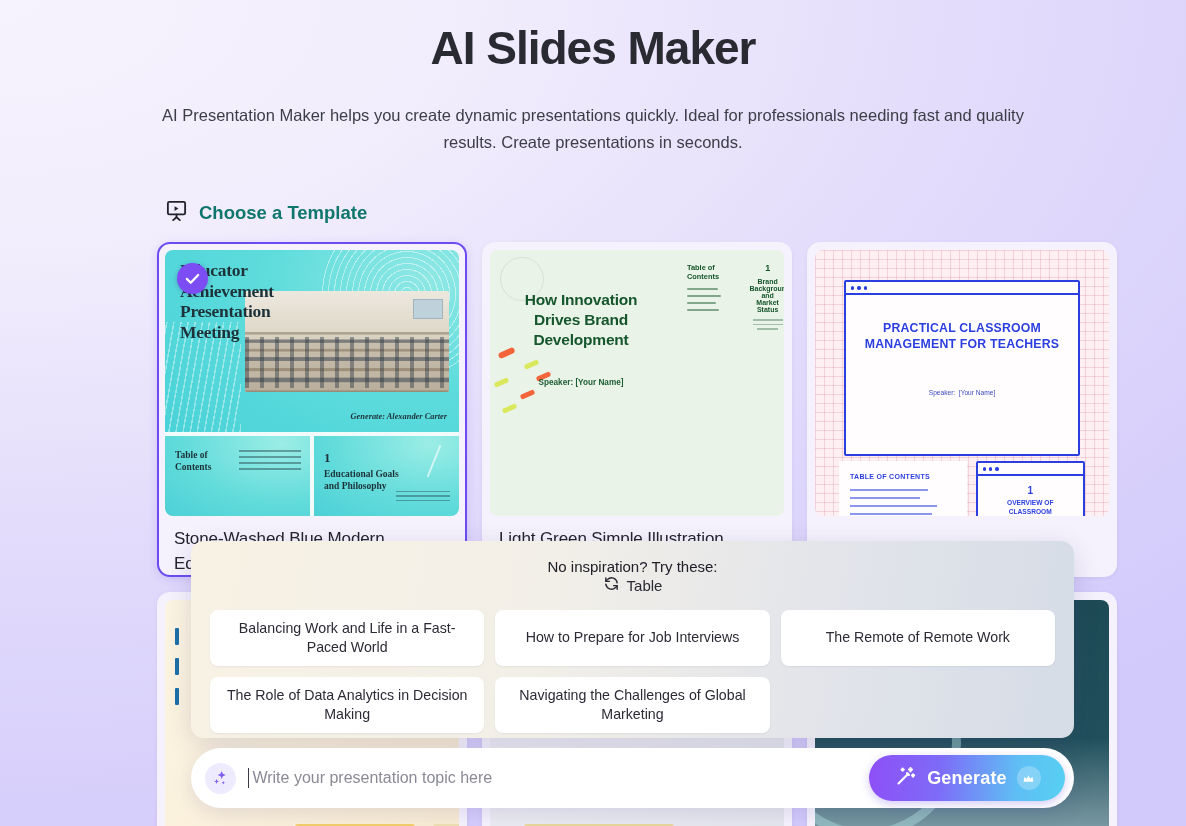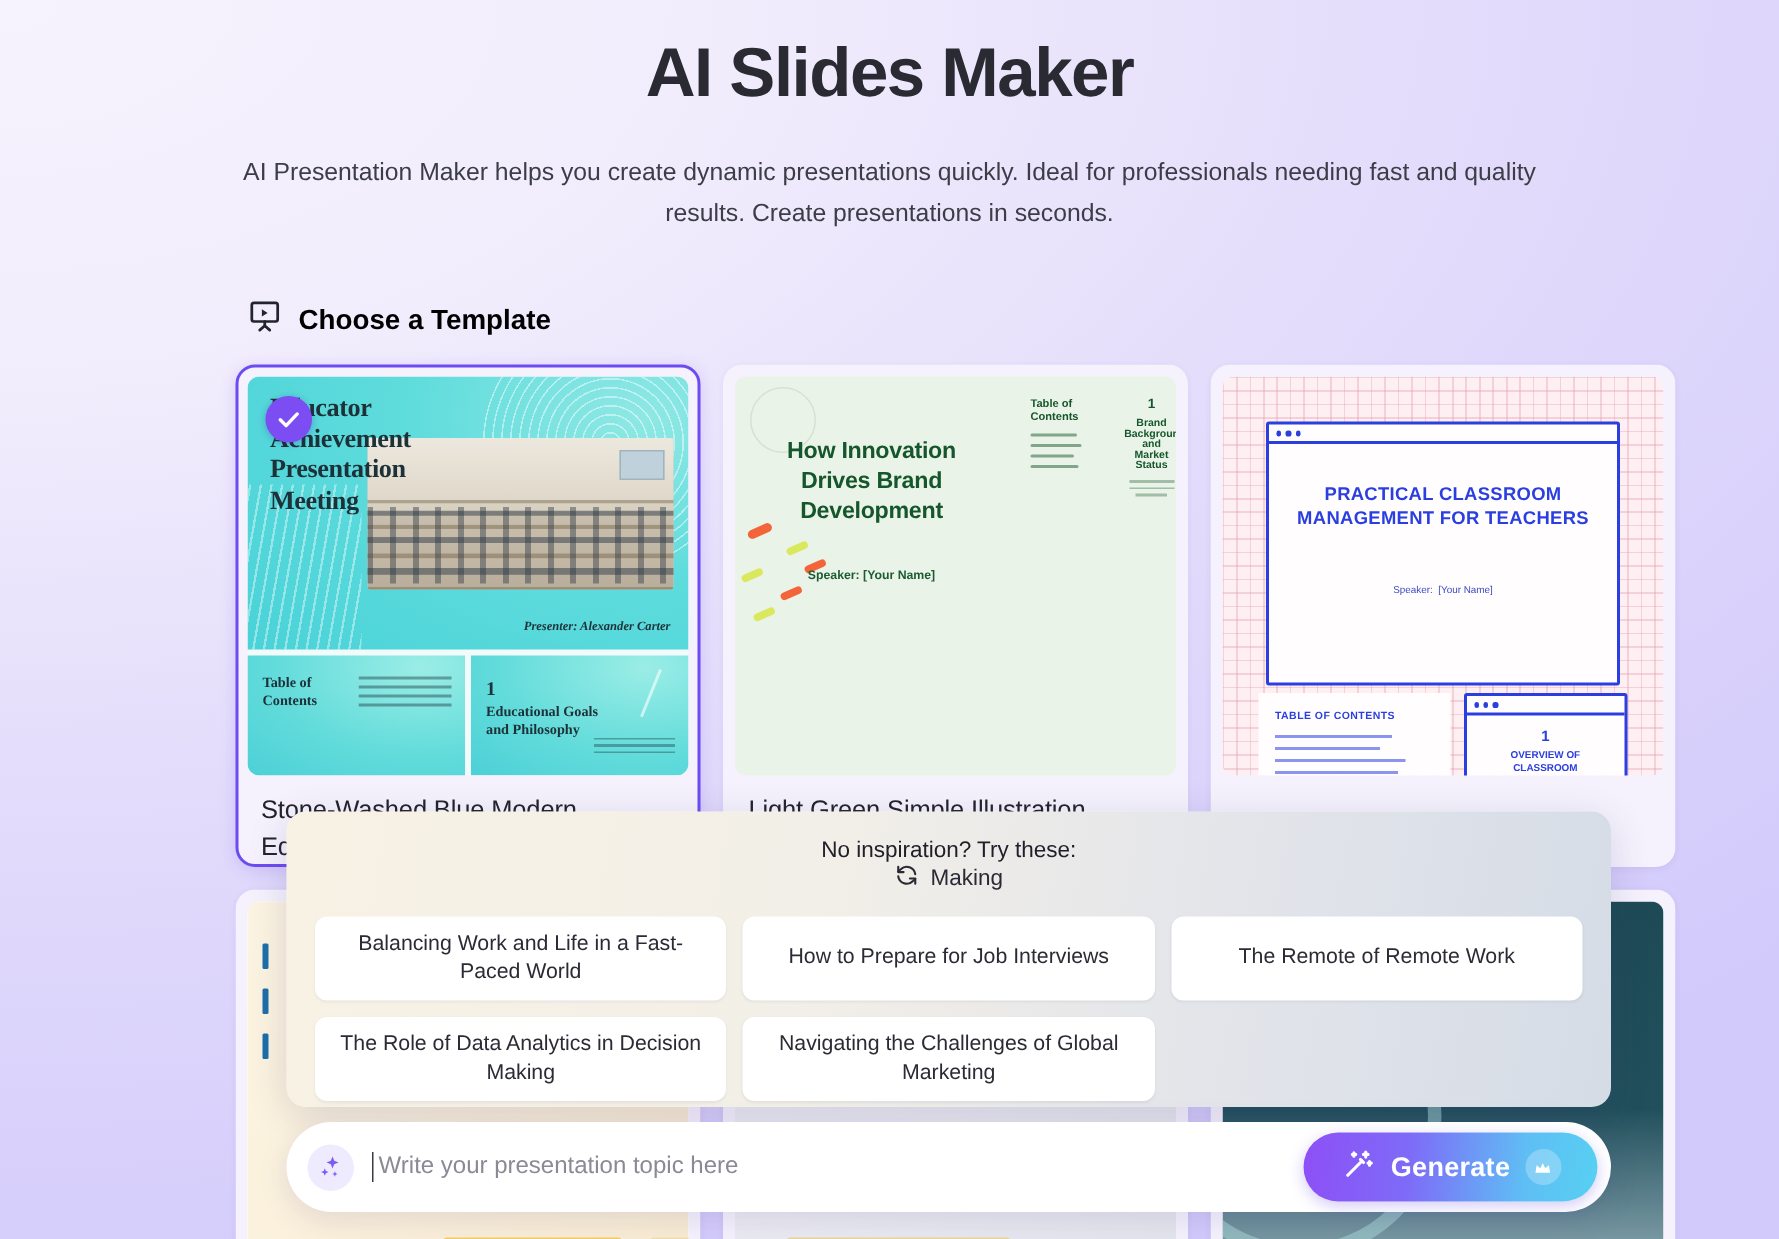--- a/index.html
+++ b/index.html
@@ -35,21 +35,21 @@
   
   .section-head {
     display: flex;
     align-items: center;
     gap: 11px;
     margin: 44px 0 0 165px;
   }
   .section-head .label {
     font-size: 18.5px;
     font-weight: 600;
-    color: #000000;
+    color: #0f766e;
   }
 
   
   .grid {
     margin: 16px 0 0 157px;
     width: 968px;
     display: grid;
     grid-template-columns: repeat(3, 310px);
     gap: 15px 15px;
   }
@@ -305,21 +305,21 @@
           <div class="t1-rings"></div>
           <div class="t1-wave"></div>
           <div class="t1-head">Educator<br>Achievement<br>Presentation<br>Meeting</div>
           <div class="t1-photo">
             <div class="wall"></div>
               <div class="screen"></div>
             <div class="floor"></div>
               <div class="rows"></div>
               <div class="chairs"></div>
           </div>
-          <div class="t1-presenter">Presenter: Alexander Carter</div>
+          <div class="t1-presenter">Generate: Alexander Carter</div>
         </div>
         <div class="t1-row">
           <div class="t1-sub">
             <div class="h">Table of<br>Contents</div>
             <div class="cols">
                 <i></i>
                 <i></i>
                 <i></i>
                 <i></i>
               </div>
@@ -469,21 +469,21 @@
     <div class="ttl">No inspiration? Try these:</div>
     <div class="random">
       <span>
         <svg width="17" height="17" viewBox="0 0 24 24" fill="none" stroke="#2A2A34" stroke-width="2" stroke-linecap="round" stroke-linejoin="round">
           <path d="M20 11a8 8 0 0 0-13.6-4.6L4 8.5"></path>
             <path d="M4 4v5h5"></path>
           <path d="M4 13a8 8 0 0 0 13.6 4.6L20 15.5"></path>
             <path d="M20 20v-5h-5"></path>
         </svg>
       </span>
-      <span>Making</span>
+      <span>Table</span>
     </div>
   </div>
   <div class="chips">
     <div class="chip">Balancing Work and Life in a Fast-Paced World</div>
     <div class="chip">How to Prepare for Job Interviews</div>
     <div class="chip">The Remote of Remote Work</div>
     <div class="chip">The Role of Data Analytics in Decision Making</div>
     <div class="chip">Navigating the Challenges of Global Marketing</div>
   </div>
 </div>

